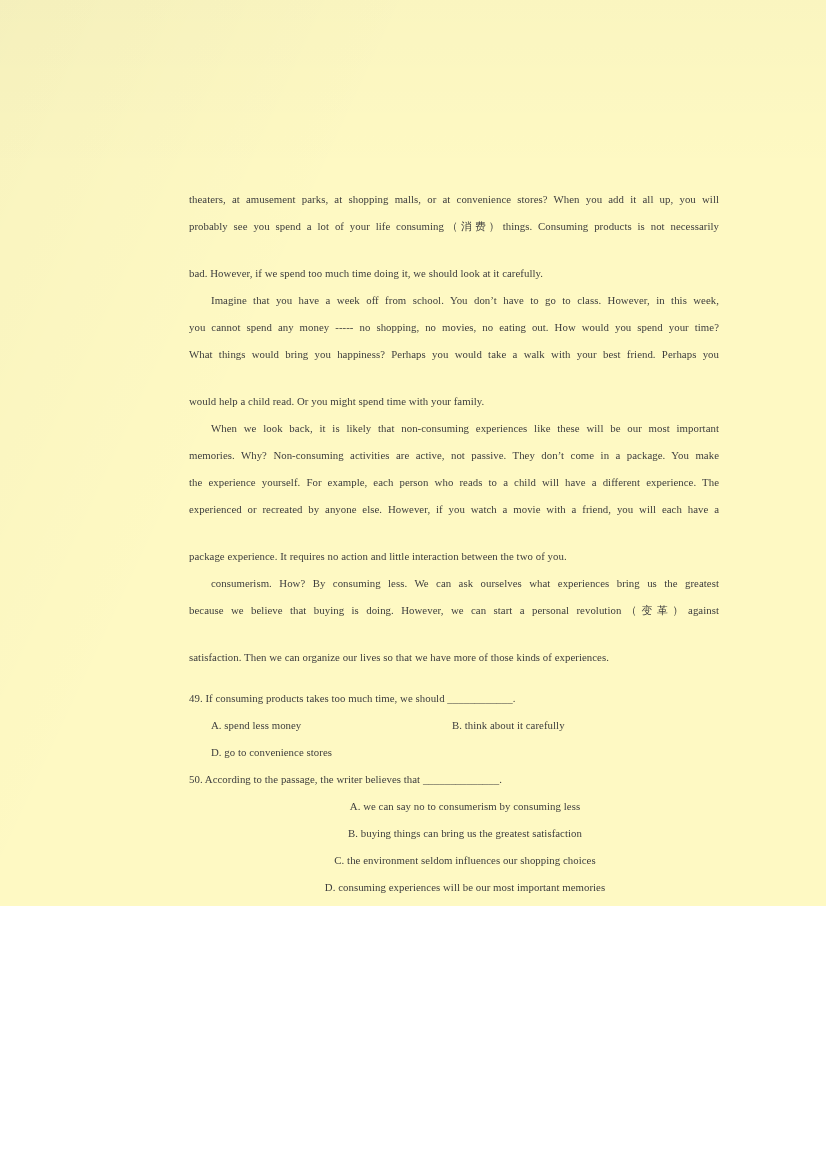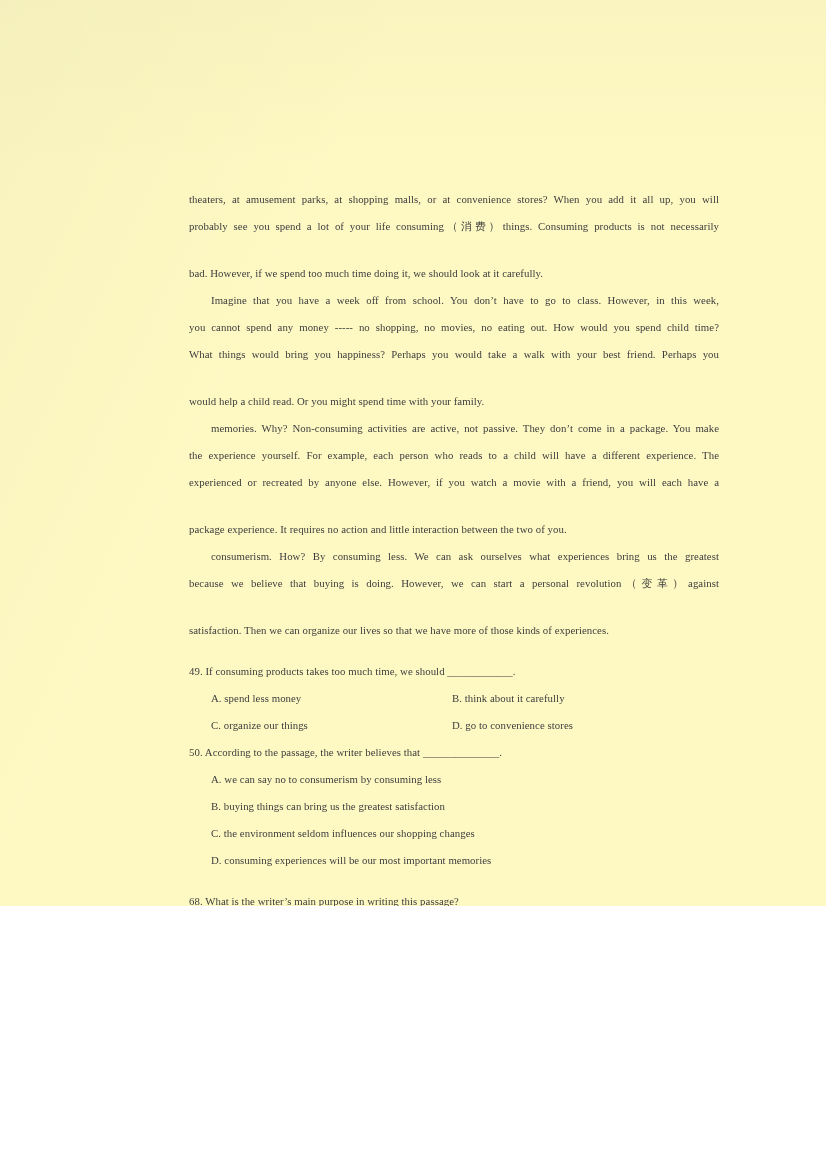--- a/index.html
+++ b/index.html
@@ -62,72 +62,73 @@
   .options-grid {
     display: grid;
     grid-template-columns: 241px 1fr;
     padding-left: 22px;
   }
   .options-grid .option {
     height: 27px;
   }
   .options-stack {
     padding-left: 22px;
+    text-align: center;
   }
   .options-stack .option {
     height: 27px;
   }
 </style>
 </head>
 <body>
 
 <div class="page">
   <div class="content">
 
     <div>
       <div class="para">
           <div class="line">theaters, at amusement parks, at shopping malls, or at convenience stores? When you add it all up, you will</div>
           <div class="line">probably see you spend a lot of your life consuming（消费）things. Consuming products is not necessarily</div>
           <div class="line last">bad. However, if we spend too much time doing it, we should look at it carefully.</div>
         </div>
       <div class="para indent">
           <div class="line">Imagine that you have a week off from school. You don’t have to go to class. However, in this week,</div>
-          <div class="line">you cannot spend any money ----- no shopping, no movies, no eating out. How would you spend child time?</div>
+          <div class="line">you cannot spend any money ----- no shopping, no movies, no eating out. How would you spend your time?</div>
           <div class="line">What things would bring you happiness? Perhaps you would take a walk with your best friend. Perhaps you</div>
           <div class="line last">would help a child read. Or you might spend time with your family.</div>
         </div>
       <div class="para indent">
+          <div class="line">When we look back, it is likely that non-consuming experiences like these will be our most important</div>
           <div class="line">memories. Why? Non-consuming activities are active, not passive. They don’t come in a package. You make</div>
           <div class="line">the experience yourself. For example, each person who reads to a child will have a different experience. The</div>
           <div class="line">experienced or recreated by anyone else. However, if you watch a movie with a friend, you will each have a</div>
           <div class="line last">package experience. It requires no action and little interaction between the two of you.</div>
         </div>
       <div class="para indent">
           <div class="line">consumerism. How? By consuming less. We can ask ourselves what experiences bring us the greatest</div>
           <div class="line">because we believe that buying is doing. However, we can start a personal revolution（变革）against</div>
           <div class="line last">satisfaction. Then we can organize our lives so that we have more of those kinds of experiences.</div>
         </div>
     </div>
 
     <div class="question gap-above">
       <p class="q-prompt">49. If consuming products takes too much time, we should ____________.</p>
       <div class="options-grid">
         <div class="option">A. spend less money</div>
         <div class="option">B. think about it carefully</div>
-        <div class="option">C. organize our things</div>
         <div class="option">D. go to convenience stores</div>
       </div>
     </div>
 
     <div class="question">
       <p class="q-prompt">50. According to the passage, the writer believes that ______________.</p>
       <div class="options-stack">
         <div class="option">A. we can say no to consumerism by consuming less</div>
         <div class="option">B. buying things can bring us the greatest satisfaction</div>
-        <div class="option">C. the environment seldom influences our shopping changes</div>
+        <div class="option">C. the environment seldom influences our shopping choices</div>
         <div class="option">D. consuming experiences will be our most important memories</div>
       </div>
     </div>
 
     <div class="question gap-above">
       <p class="q-prompt">68. What is the writer’s main purpose in writing this passage?</p>
     </div>
 
   </div>
 </div>

